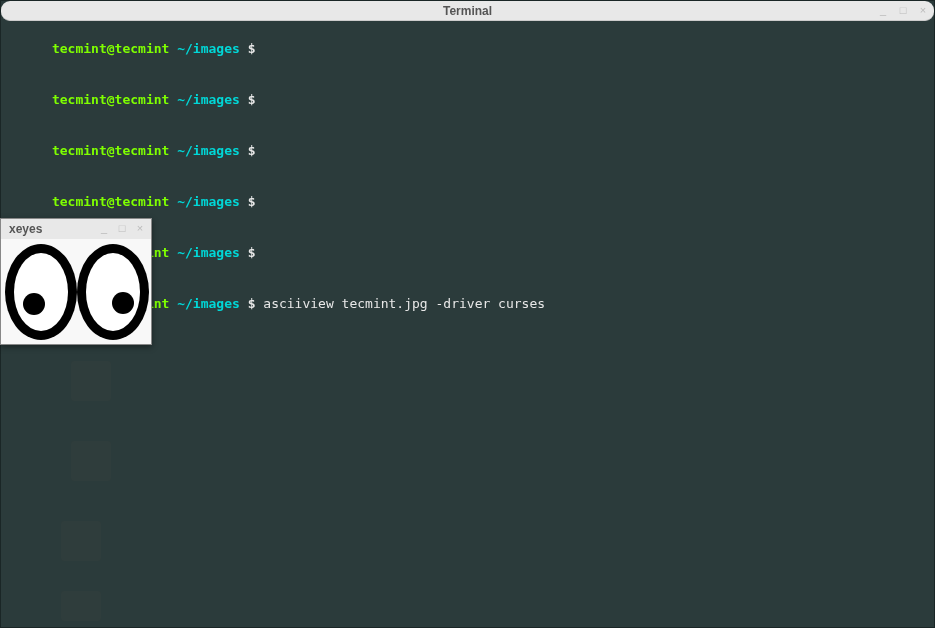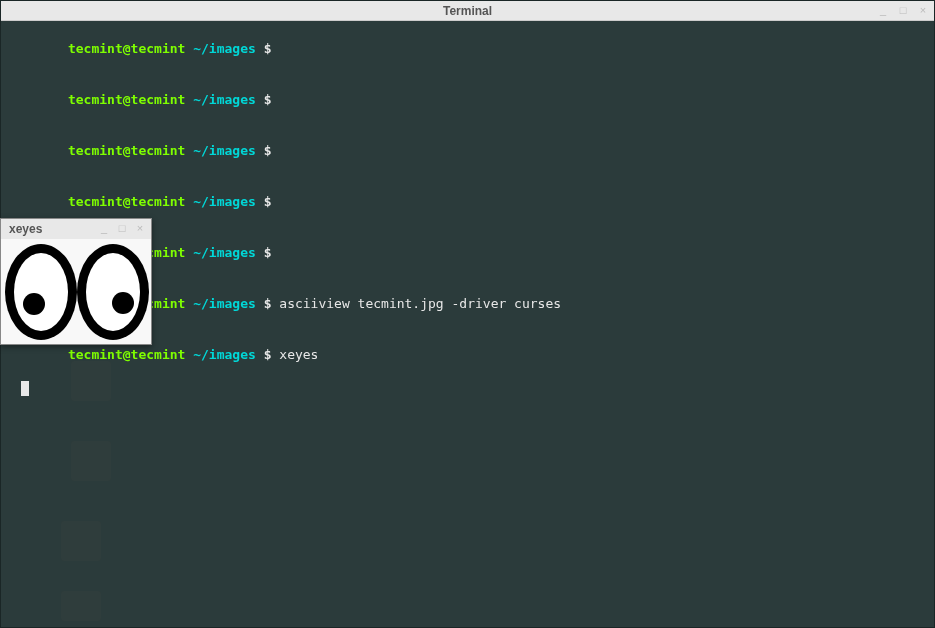--- a/index.html
+++ b/index.html
@@ -19,20 +19,21 @@
       position: relative;
     }
     .titlebar {
       height: 20px;
       background: #e8e8e8;
       display: flex;
       align-items: center;
       justify-content: center;
       position: relative;
       border-bottom: 1px solid #ccc;
+      border-radius: 9px;
     }
     .titlebar-title {
       color: #555;
       font-family: sans-serif;
       font-size: 12px;
       font-weight: bold;
     }
     .window-controls {
       position: absolute;
       right: 4px;
@@ -45,21 +46,21 @@
       height: 14px;
       display: flex;
       align-items: center;
       justify-content: center;
       font-size: 11px;
       color: #bbb;
       cursor: pointer;
       font-family: sans-serif;
     }
     .terminal-body {
-      padding: 2px 20px;
+      padding: 2px 4px;
       font-family: "DejaVu Sans Mono", monospace;
       font-size: 13px;
       line-height: 17px;
       letter-spacing: 0;
     }
     .line { white-space: pre; }
     .user { color: #7fff00; font-weight: bold; }
     .path { color: #00d7d7; font-weight: bold; }
     .dollar { color: #e8e8e8; font-weight: bold; }
     .cmd { color: #e8e8e8; }
@@ -150,23 +151,20 @@
     </div>
     <div class="line">
       <span class="user">tecmint@tecmint</span><span class="cmd"> </span><span class="path">~/images</span><span class="cmd"> </span><span class="dollar">$</span><span class="cmd"> </span><span class="cmd"></span>
     </div>
     <div class="line">
       <span class="user">tecmint@tecmint</span><span class="cmd"> </span><span class="path">~/images</span><span class="cmd"> </span><span class="dollar">$</span><span class="cmd"> </span><span class="cmd"></span>
     </div>
     <div class="line">
       <span class="user">tecmint@tecmint</span><span class="cmd"> </span><span class="path">~/images</span><span class="cmd"> </span><span class="dollar">$</span><span class="cmd"> </span><span class="cmd">asciiview tecmint.jpg -driver curses</span>
     </div>
-    <div class="line">
-      <span class="user">tecmint@tecmint</span><span class="cmd"> </span><span class="path">~/images</span><span class="cmd"> </span><span class="dollar">$</span><span class="cmd"> </span><span class="cmd">xeyes</span>
-    </div>
     <div class="line"><span class="cursor"></span></div>
   </div>
 
   <div class="desktop-ghost" style="left:30px; top:160px;"></div>
   <div class="desktop-ghost" style="left:30px; top:360px; width:120px;">
     <div class="ghost-icon"></div>
   </div>
   <div class="desktop-ghost" style="left:30px; top:440px; width:120px;">
     <div class="ghost-icon"></div>
   </div>

